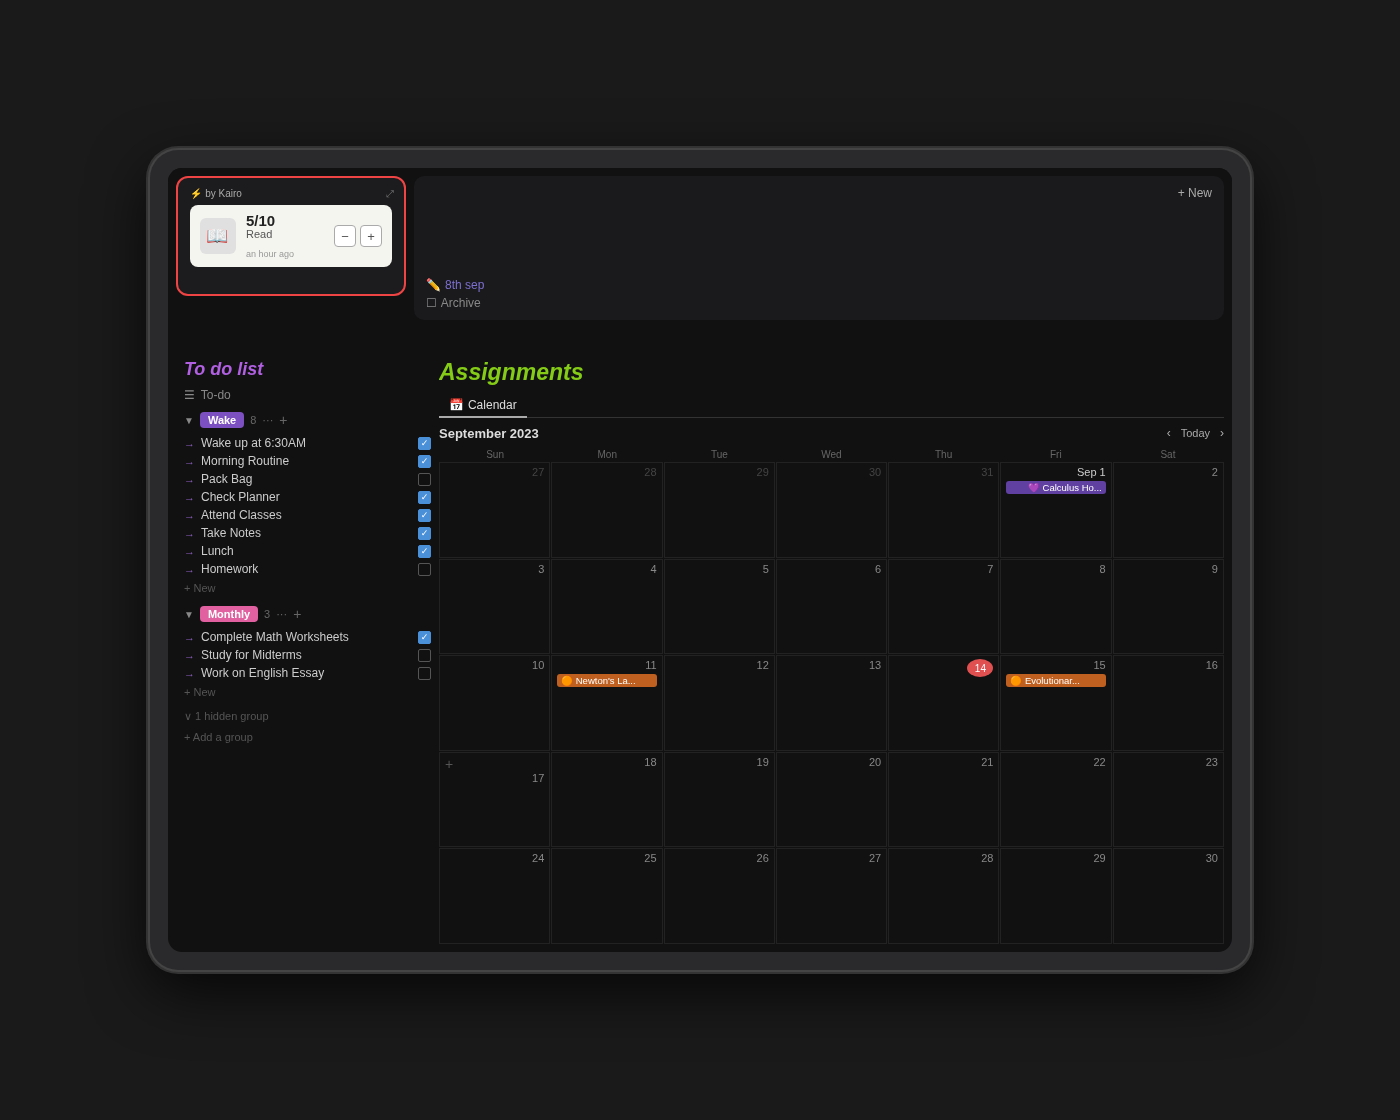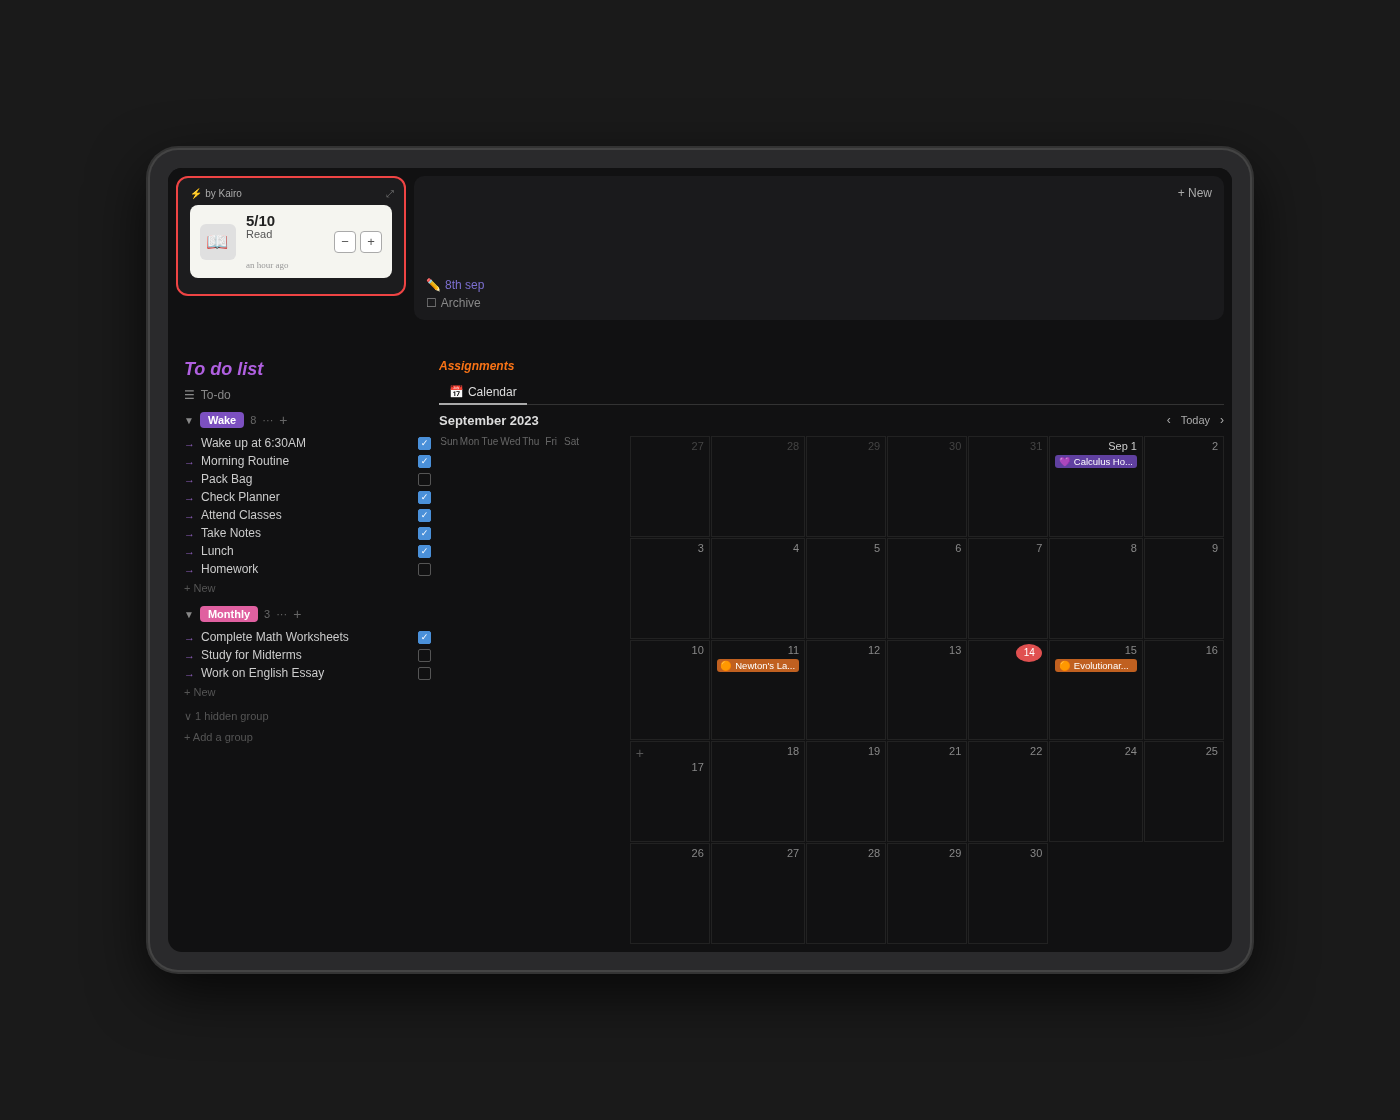--- a/index.html
+++ b/index.html
@@ -71,21 +71,21 @@
       border-radius: 6px;
       display: flex; align-items: center; justify-content: center;
       font-size: 18px;
     }
     .widget-info { flex: 1; }
     .widget-fraction {
       font-size: 15px; font-weight: bold; color: #222;
       line-height: 1;
     }
     .widget-label { font-size: 11px; color: #555; }
-    .widget-time { font-size: 9px; color: #999; margin-top: 20px; font-family: Liberation Serif, serif; }
+    .widget-time { font-size: 9px; color: #999; margin-top: 9px; }
     .widget-controls {
       display: flex; gap: 4px;
     }
     .widget-btn {
       width: 22px; height: 22px;
       border: 1.5px solid #aaa;
       border-radius: 4px;
       display: flex; align-items: center; justify-content: center;
       font-size: 13px; color: #555;
       cursor: pointer;
@@ -198,22 +198,22 @@
       font-size: 11px; color: #555;
       cursor: pointer;
     }
     
     .calendar-panel {
       flex: 1;
       overflow: hidden;
       display: flex; flex-direction: column;
     }
     .assignments-title {
-      font-size: 12px; font-weight: 600;
-      color: #f97316; font-style: italic;
+      font-size: 23px; font-weight: 600;
+      color: #84cc16; font-style: italic;
       margin-bottom: 8px;
     }
     .cal-tab-bar {
       display: flex; align-items: center; gap: 0;
       border-bottom: 1px solid #333;
       margin-bottom: 8px;
     }
     .cal-tab {
       font-size: 12px; color: #aaa;
       padding: 4px 10px;
@@ -226,23 +226,22 @@
     .cal-header {
       display: flex; align-items: flex-start; justify-content: space-between;
       margin-bottom: 8px;
     }
     .cal-month { font-size: 13px; font-weight: 600; color: #ddd; }
     .cal-nav { display: flex; align-items: center; gap: 10px; }
     .cal-nav-btn { font-size: 12px; color: #aaa; cursor: pointer; }
     .cal-today { font-size: 11px; color: #aaa; cursor: pointer; }
     .calendar-grid {
       flex: 1;
-      display: flex; flex-direction: row;
+      display: flex; flex-direction: column;
       font-size: 11px;
-      gap: 48px;
     }
     .cal-day-headers {
       display: grid;
       grid-template-columns: repeat(7, 1fr);
       text-align: center;
       color: #666;
       font-size: 10px;
       margin-bottom: 2px;
     }
     .cal-days {
@@ -531,24 +530,30 @@
               <div style="font-size:14px;color:#555;cursor:pointer">+</div>
               <div class="day-num">17</div>
             </div>
             <div class="cal-cell">
                 <div class="day-num">18</div>
               </div>
             <div class="cal-cell">
                 <div class="day-num">19</div>
               </div>
             <div class="cal-cell">
+                <div class="day-num">20</div>
+              </div>
+            <div class="cal-cell">
                 <div class="day-num">21</div>
               </div>
             <div class="cal-cell">
                 <div class="day-num">22</div>
+              </div>
+            <div class="cal-cell">
+                <div class="day-num">23</div>
               </div>
 
             <div class="cal-cell">
                 <div class="day-num">24</div>
               </div>
             <div class="cal-cell">
                 <div class="day-num">25</div>
               </div>
             <div class="cal-cell">
                 <div class="day-num">26</div>

